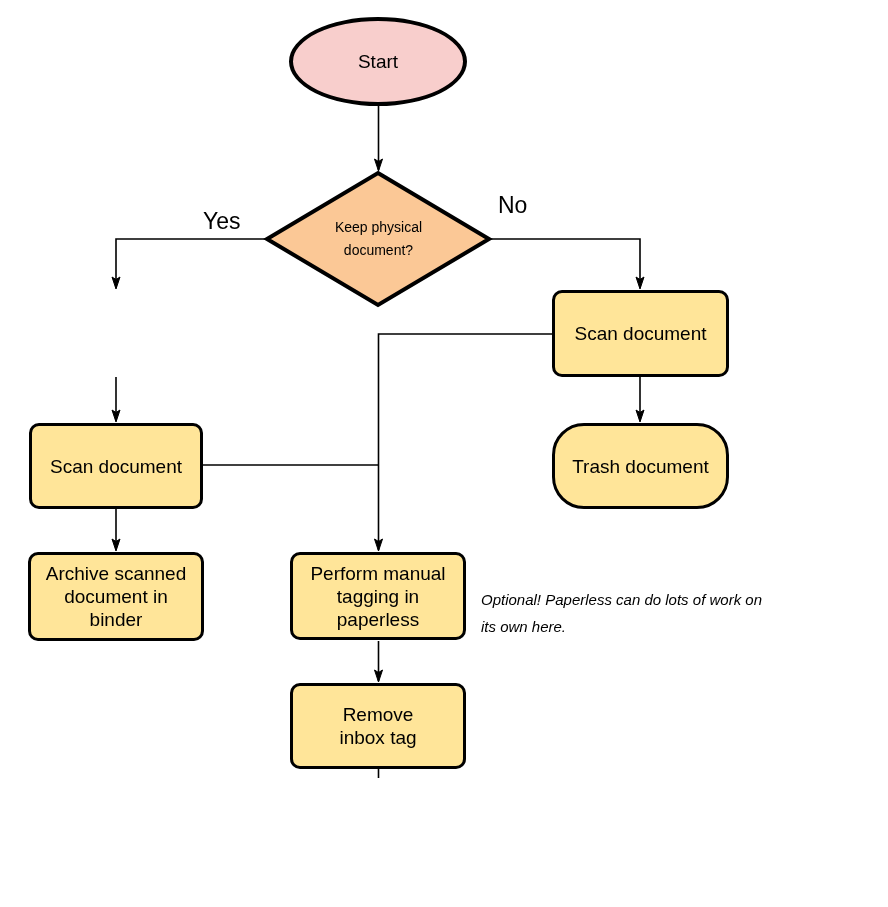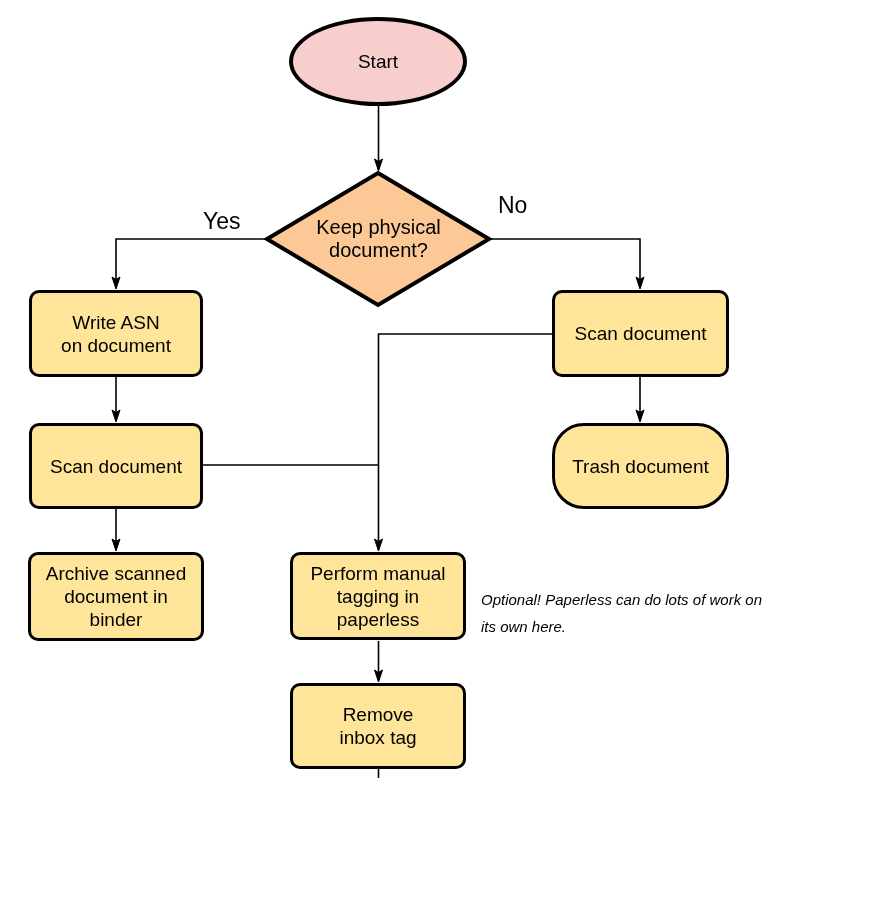--- a/index.html
+++ b/index.html
@@ -28,21 +28,21 @@
   }
   .terminator{
     background:var(--terminator-fill,#F8CECC);
     border:4px solid var(--shape-stroke,#000);
     border-radius:50%;
   }
   .decision-label{
     position:absolute;
     display:flex;align-items:center;justify-content:center;
     text-align:center;white-space:pre-line;
-    font-size:20px;line-height:23px;
+    font-size:14px;line-height:23px;
   }
   .edge-label{
     position:absolute;
     font-size:23px;line-height:22px;
     text-align:left;
   }
   .note{
     position:absolute;
     font-size:15px;line-height:27px;
     font-style:italic;
@@ -88,24 +88,20 @@
   <div class="node terminator" style="left:289px;top:17px;width:178px;height:89px;">
     <span>Start</span>
   </div>
 
   <div class="decision-label" style="left:288px;top:203px;width:181px;height:72px;">Keep physical
 document?</div>
 
   <div class="edge-label" style="left:203px;top:210px;width:50px;">Yes</div>
   <div class="edge-label" style="left:498px;top:194px;width:50px;">No</div>
 
-  <div class="node process" style="left:29px;top:290px;width:174px;height:87px;">
-    <span>Write ASN
-on document</span>
-  </div>
 
   <div class="node process" style="left:29px;top:423px;width:174px;height:86px;">
     <span>Scan document</span>
   </div>
 
   <div class="node process" style="left:28px;top:552px;width:176px;height:89px;">
     <span>Archive scanned
 document in
 binder</span>
   </div>

